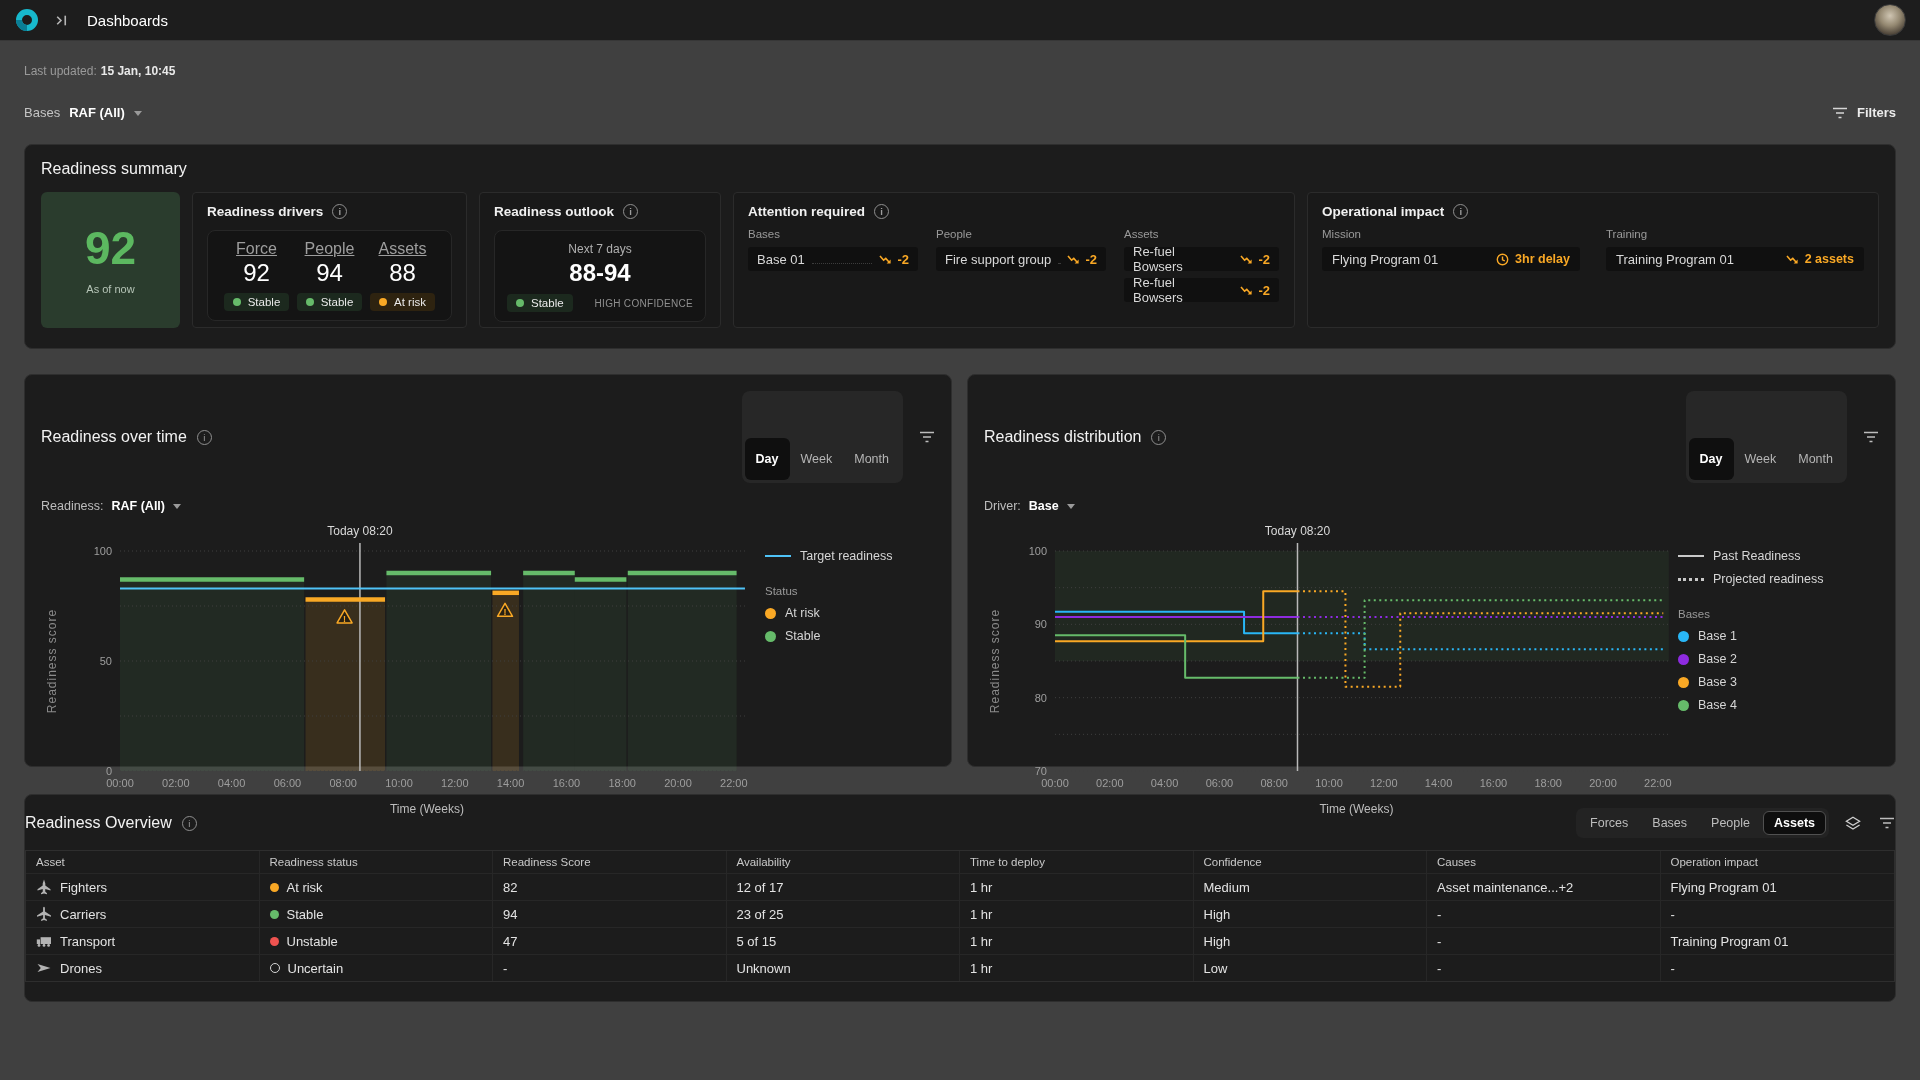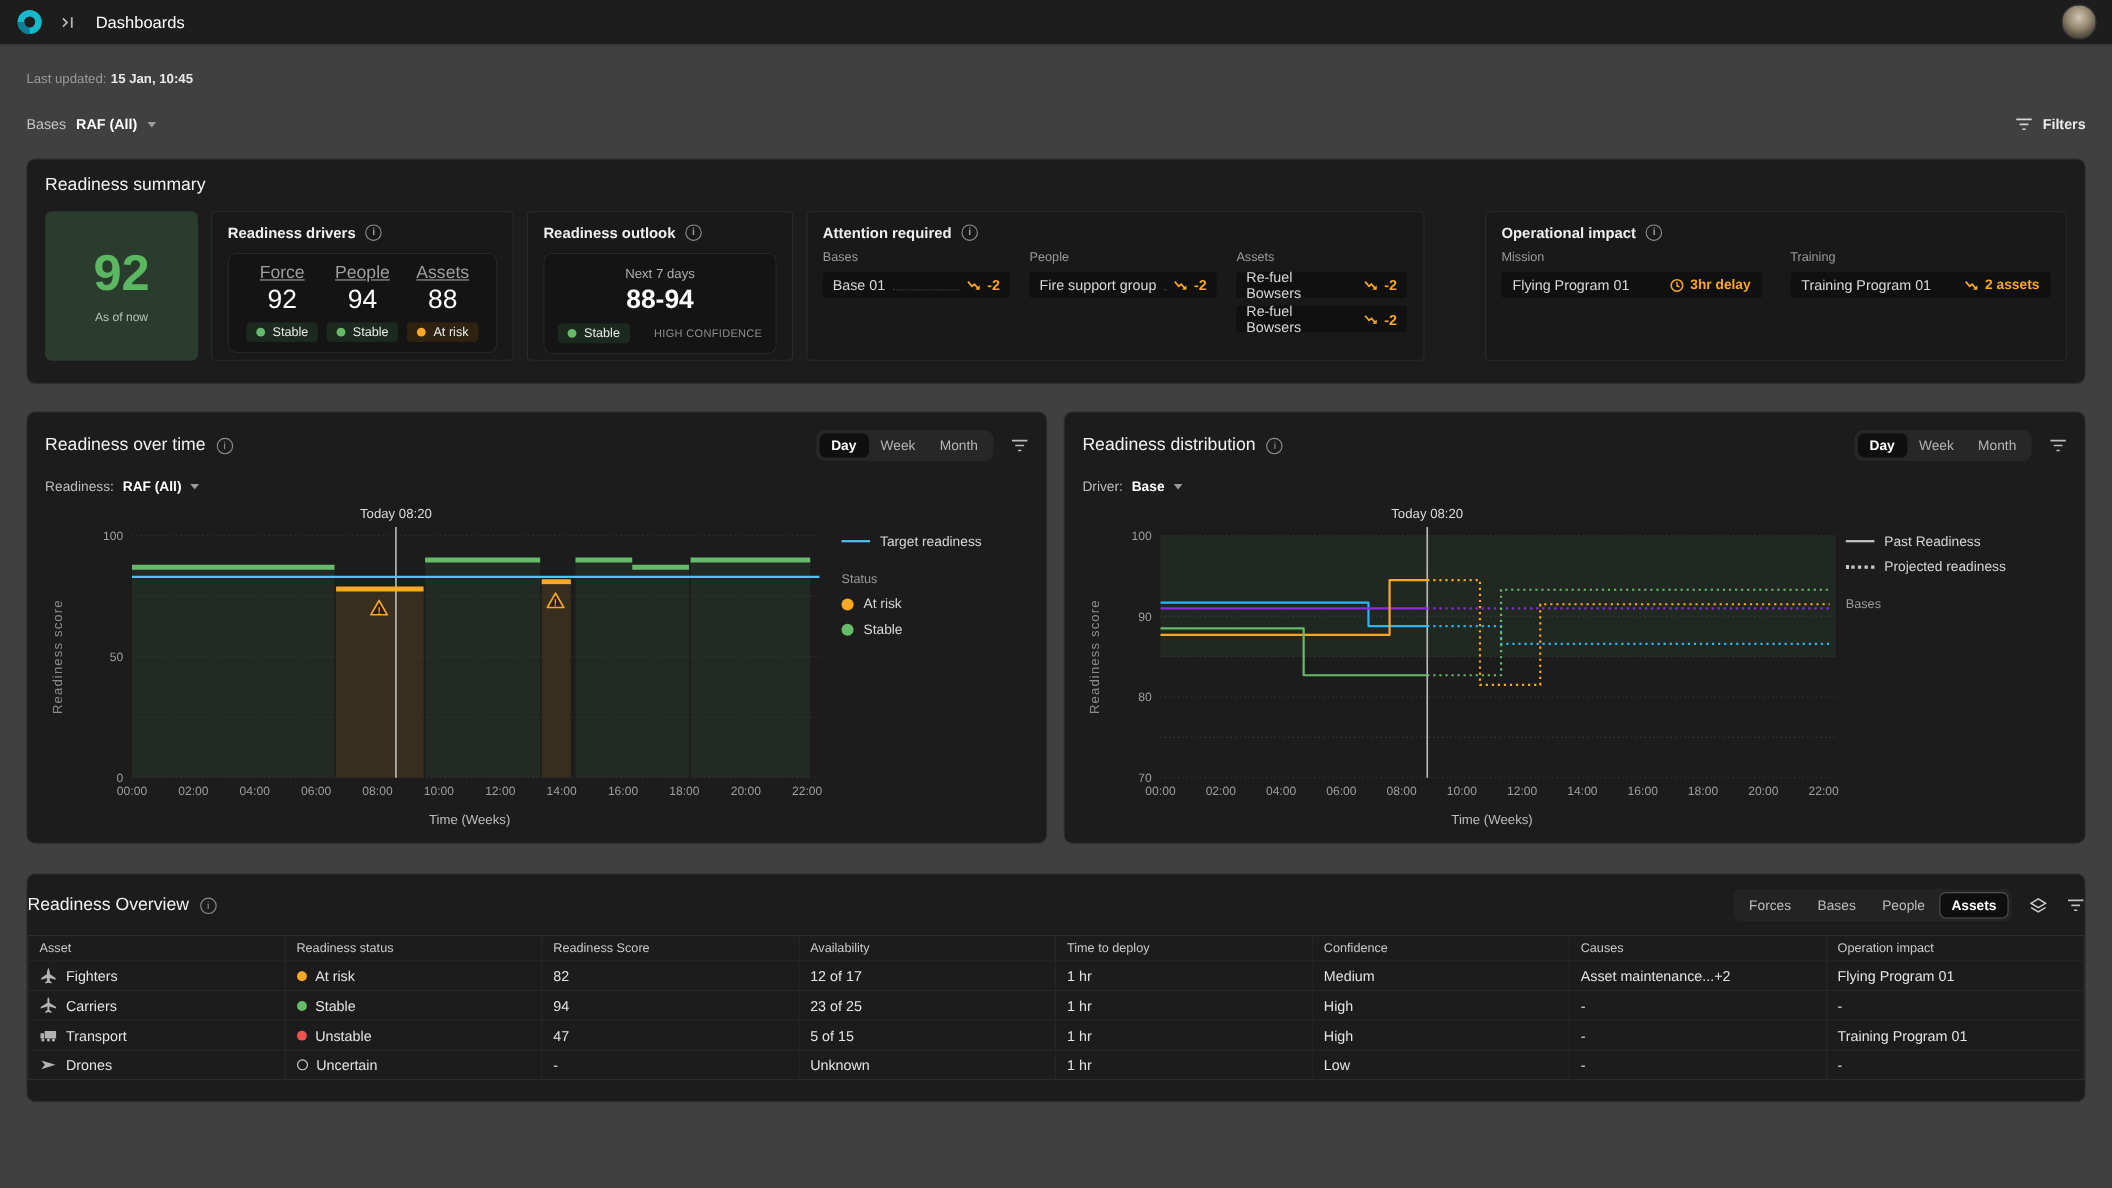--- a/index.html
+++ b/index.html
@@ -29,21 +29,21 @@
   .sec-title{font-size:16px;font-weight:400;color:#f2f2f2;display:flex;gap:10px;align-items:center;}
   .info{width:15px;height:15px;border:1.3px solid #8f8f8f;border-radius:50%;color:#9d9d9d;font-size:9.5px;
         display:inline-flex;align-items:center;justify-content:center;box-sizing:border-box;}
   .info::after{content:"i";}
   .cards{display:flex;gap:12px;margin-top:14px;height:136px;}
   .score-card{width:139px;background:#2a3c2d;border-radius:6px;display:flex;flex-direction:column;align-items:center;justify-content:center;}
   .score-val{font-size:46px;font-weight:bold;color:#5cb860;line-height:1;}
   .score-cap{margin-top:12px;font-size:11px;color:#b6c5b7;}
   .card{background:#191919;border:1px solid #2b2b2b;border-radius:4px;padding:11px 14px;box-sizing:border-box;}
   .card h3{font-size:13.5px;font-weight:bold;color:#f0f0f0;display:flex;gap:9px;align-items:center;margin:0;}
-  .drivers{width:275px;}.outlook{width:242px;}.attention{width:562px;}.operational{flex:1;margin-left:43px;}
+  .drivers{width:275px;}.outlook{width:242px;}.attention{width:562px;}.operational{flex:1;}
   .innerbox{background:#141414;border:1px solid #272727;border-radius:8px;margin-top:11px;padding:9px 12px;}
   .metrics{display:flex;}
   .metric{flex:1;text-align:center;}
   .m-label{font-size:16px;color:#9e9e9e;text-decoration:underline;}
   .m-val{font-size:24px;margin-top:1px;color:#fff;}
   .badge{display:inline-flex;align-items:center;gap:7px;margin-top:6px;font-size:11.5px;color:#eaeaea;
          padding:3px 9px;border-radius:4px;background:#1c291e;white-space:nowrap;}
   .badge.at-risk{background:#2e2310;}
   .dot{width:8px;height:8px;border-radius:50%;background:#66bb6a;}
   .badge.at-risk .dot{background:#f9a825;}
@@ -66,21 +66,21 @@
   .op-item{height:24px;background:#101010;border-radius:3px;display:flex;align-items:center;
            padding:0 10px;margin-top:7px;font-size:13px;color:#d9d9d9;}
   .op-impact{margin-left:auto;display:flex;align-items:center;gap:6px;color:#f9a825;font-weight:bold;font-size:12.5px;}
   
   .charts{display:flex;gap:15px;margin-top:25px;}
   .chartpanel{height:393px;box-sizing:border-box;padding:16px;}
   .cp1{width:928px;}.cp2{flex:1;}
   .cp-head{display:flex;align-items:center;}
   .cp-right{margin-left:auto;display:flex;gap:16px;align-items:center;}
   .toggle{background:#272727;border-radius:8px;padding:3px;display:flex;}
-  .tgl{padding:4px 11px;font-size:12.5px;color:#b5b5b5;border-radius:6px;}
+  .tgl{padding:14px 11px;font-size:12.5px;color:#b5b5b5;border-radius:6px;margin-top:44px;}
   .tgl.active{background:#0f0f0f;color:#fff;font-weight:bold;}
   .selrow{display:flex;gap:8px;align-items:center;margin-top:16px;font-size:12.5px;color:#bdbdbd;}
   .selrow .selval{color:#fff;font-weight:bold;}
   .cbody{display:flex;margin-top:8px;}
   svg.chart text{font-family:"Liberation Sans",sans-serif;}
   .legend{padding-left:4px;}
   .lg-row{display:flex;align-items:center;gap:9px;font-size:12.5px;color:#d6d6d6;margin-top:9px;}
   .lg-line{width:26px;height:0;border-top:2.5px solid #4fc3f7;}
   .lg-line.gray{border-color:#c9c9c9;}
   .lg-line.dotted{border-top-style:dotted;border-top-width:3px;}
@@ -453,20 +453,38 @@
           <div class="legend" style="width:196px;">
             <div class="lg-row mt28">
                 <span class="lg-line gray"></span>
                 <span>Past Readiness</span>
               </div>
             <div class="lg-row">
                 <span class="lg-line gray dotted"></span>
                 <span>Projected readiness</span>
               </div>
             <div class="lg-label">Bases</div>
+            <div id="bases-legend-items">
+                <div class="lg-row">
+                  <span class="lg-dot" style="background: rgb(41, 182, 246);"></span>
+                  <span>Base 1</span>
+                </div>
+                <div class="lg-row">
+                  <span class="lg-dot" style="background: rgb(142, 43, 224);"></span>
+                  <span>Base 2</span>
+                </div>
+                <div class="lg-row">
+                  <span class="lg-dot" style="background: rgb(249, 168, 37);"></span>
+                  <span>Base 3</span>
+                </div>
+                <div class="lg-row">
+                  <span class="lg-dot" style="background: rgb(102, 187, 106);"></span>
+                  <span>Base 4</span>
+                </div>
+              </div>
           </div>
         </div>
       </div>
 
     </div>
 
     <div class="panel tablepanel">
       <div class="tp-head">
         <div class="sec-title">
             <span>Readiness Overview</span>

